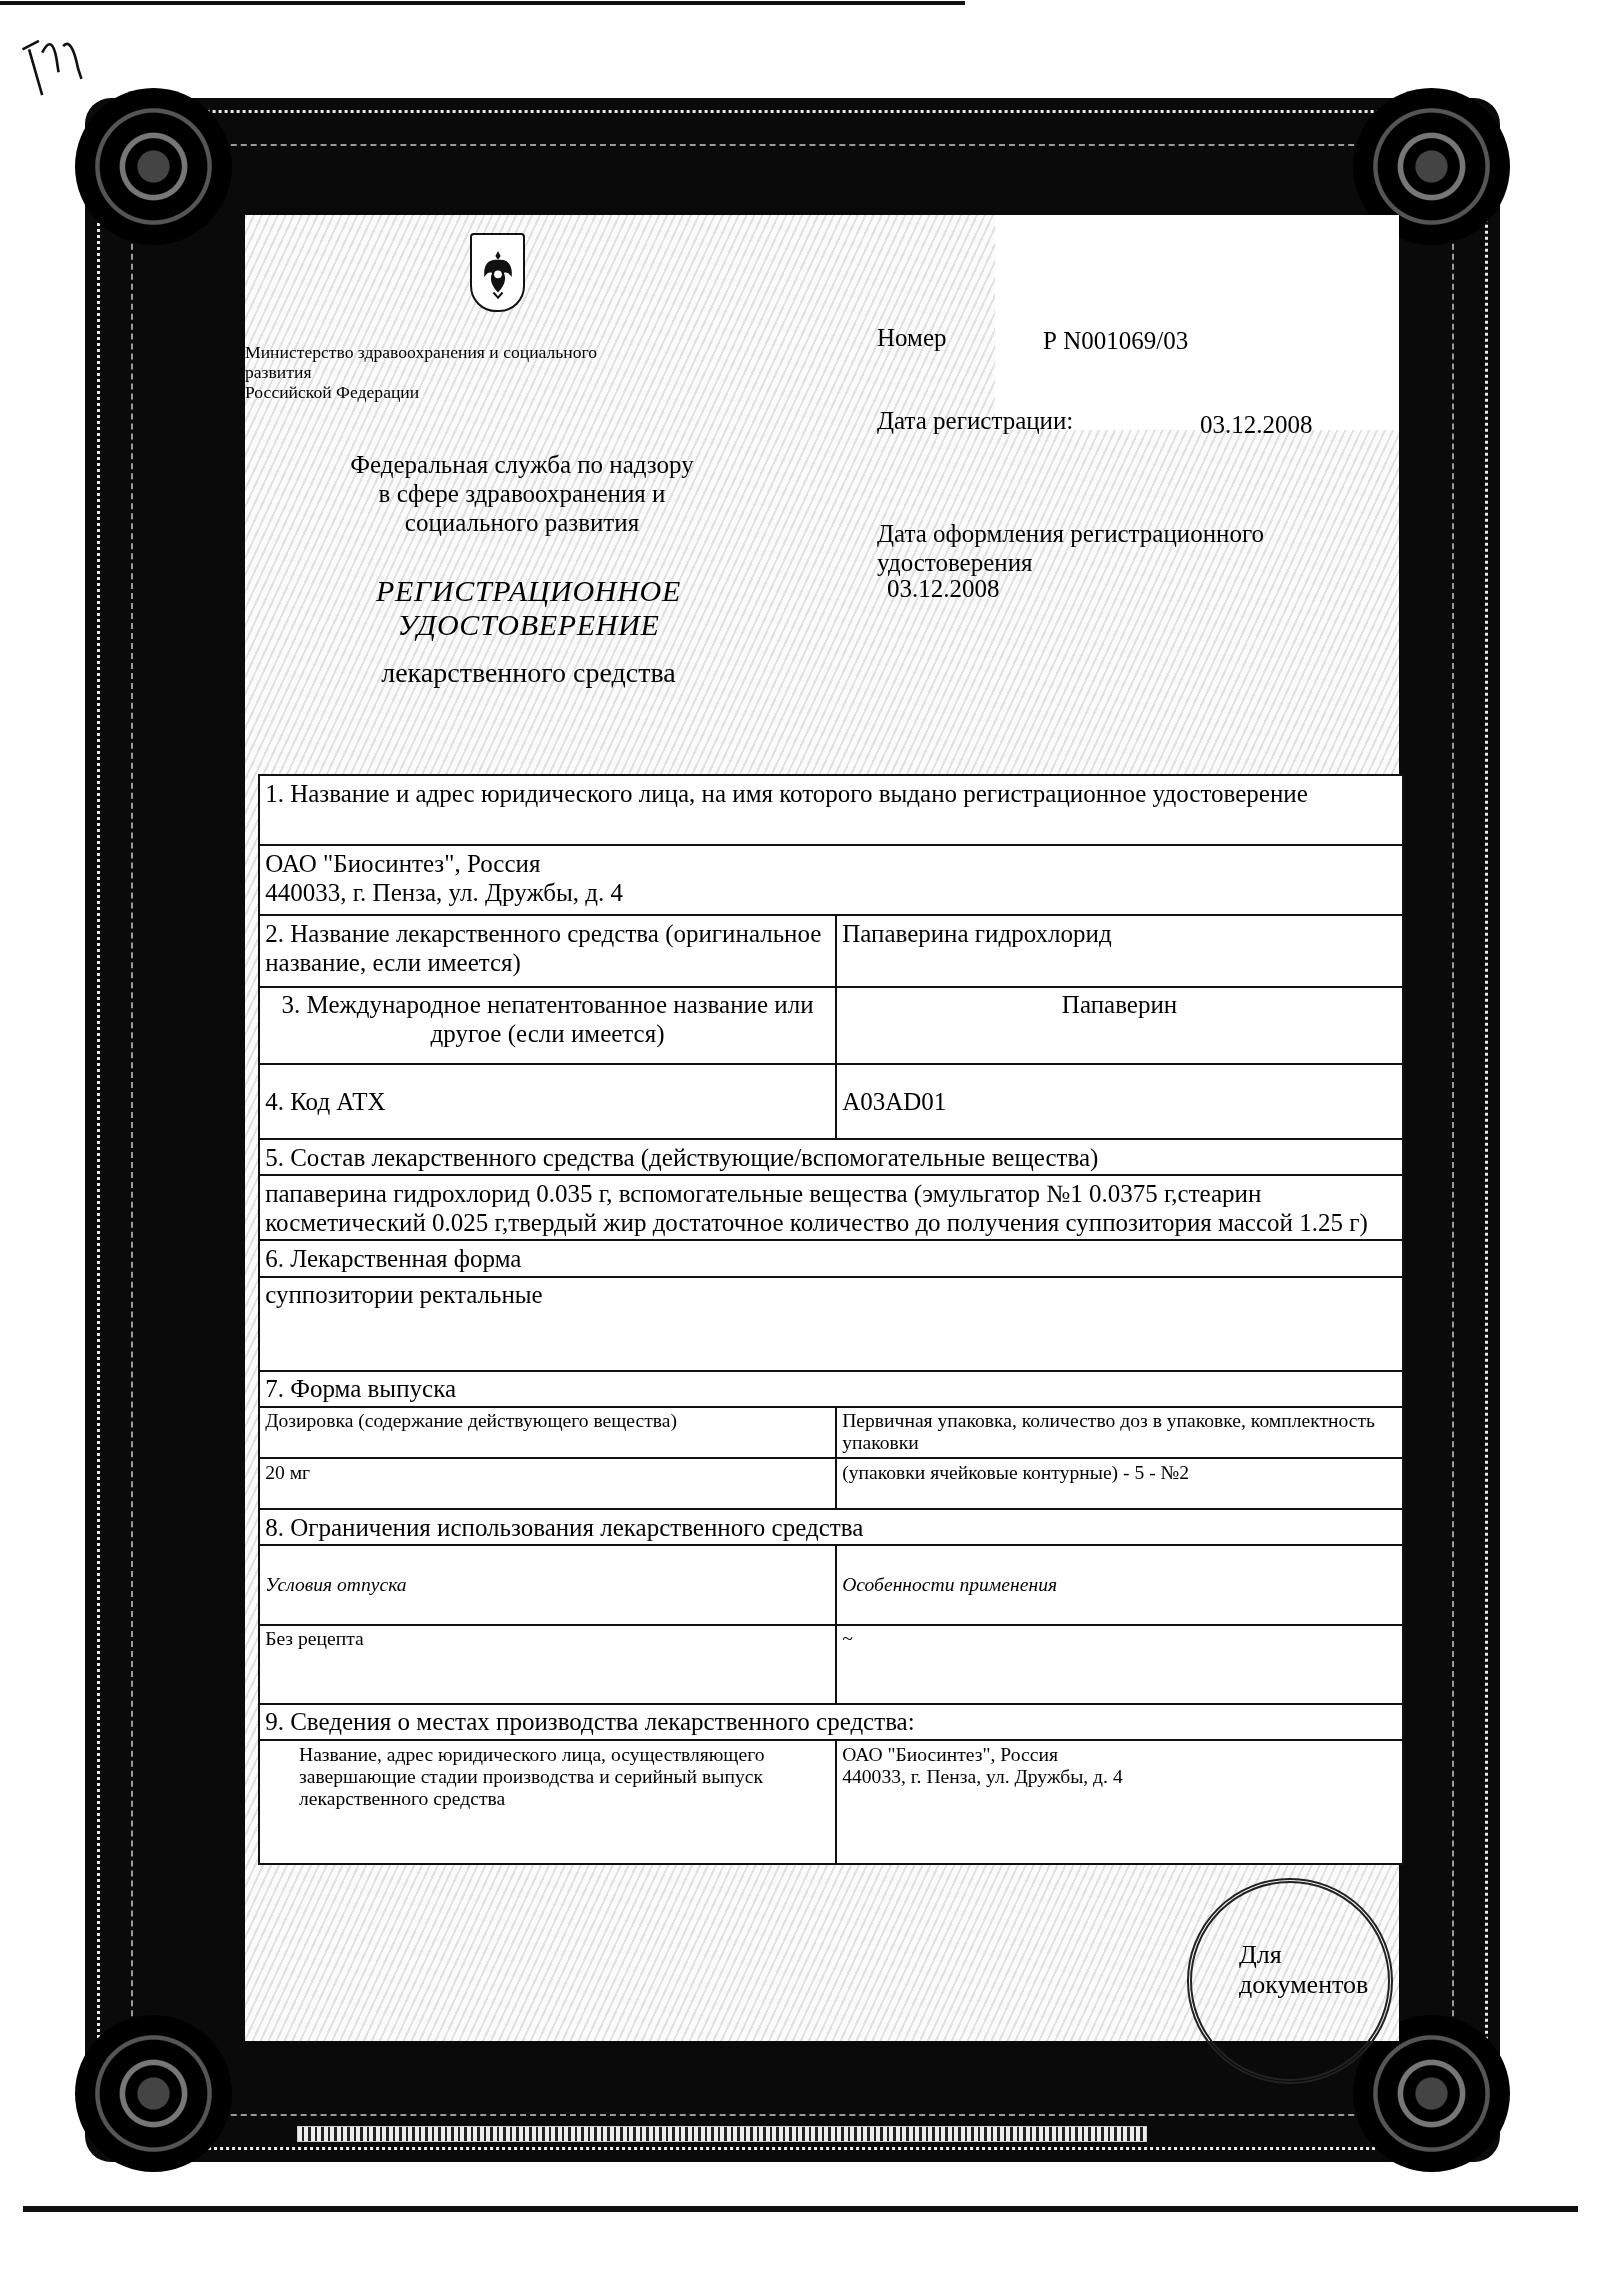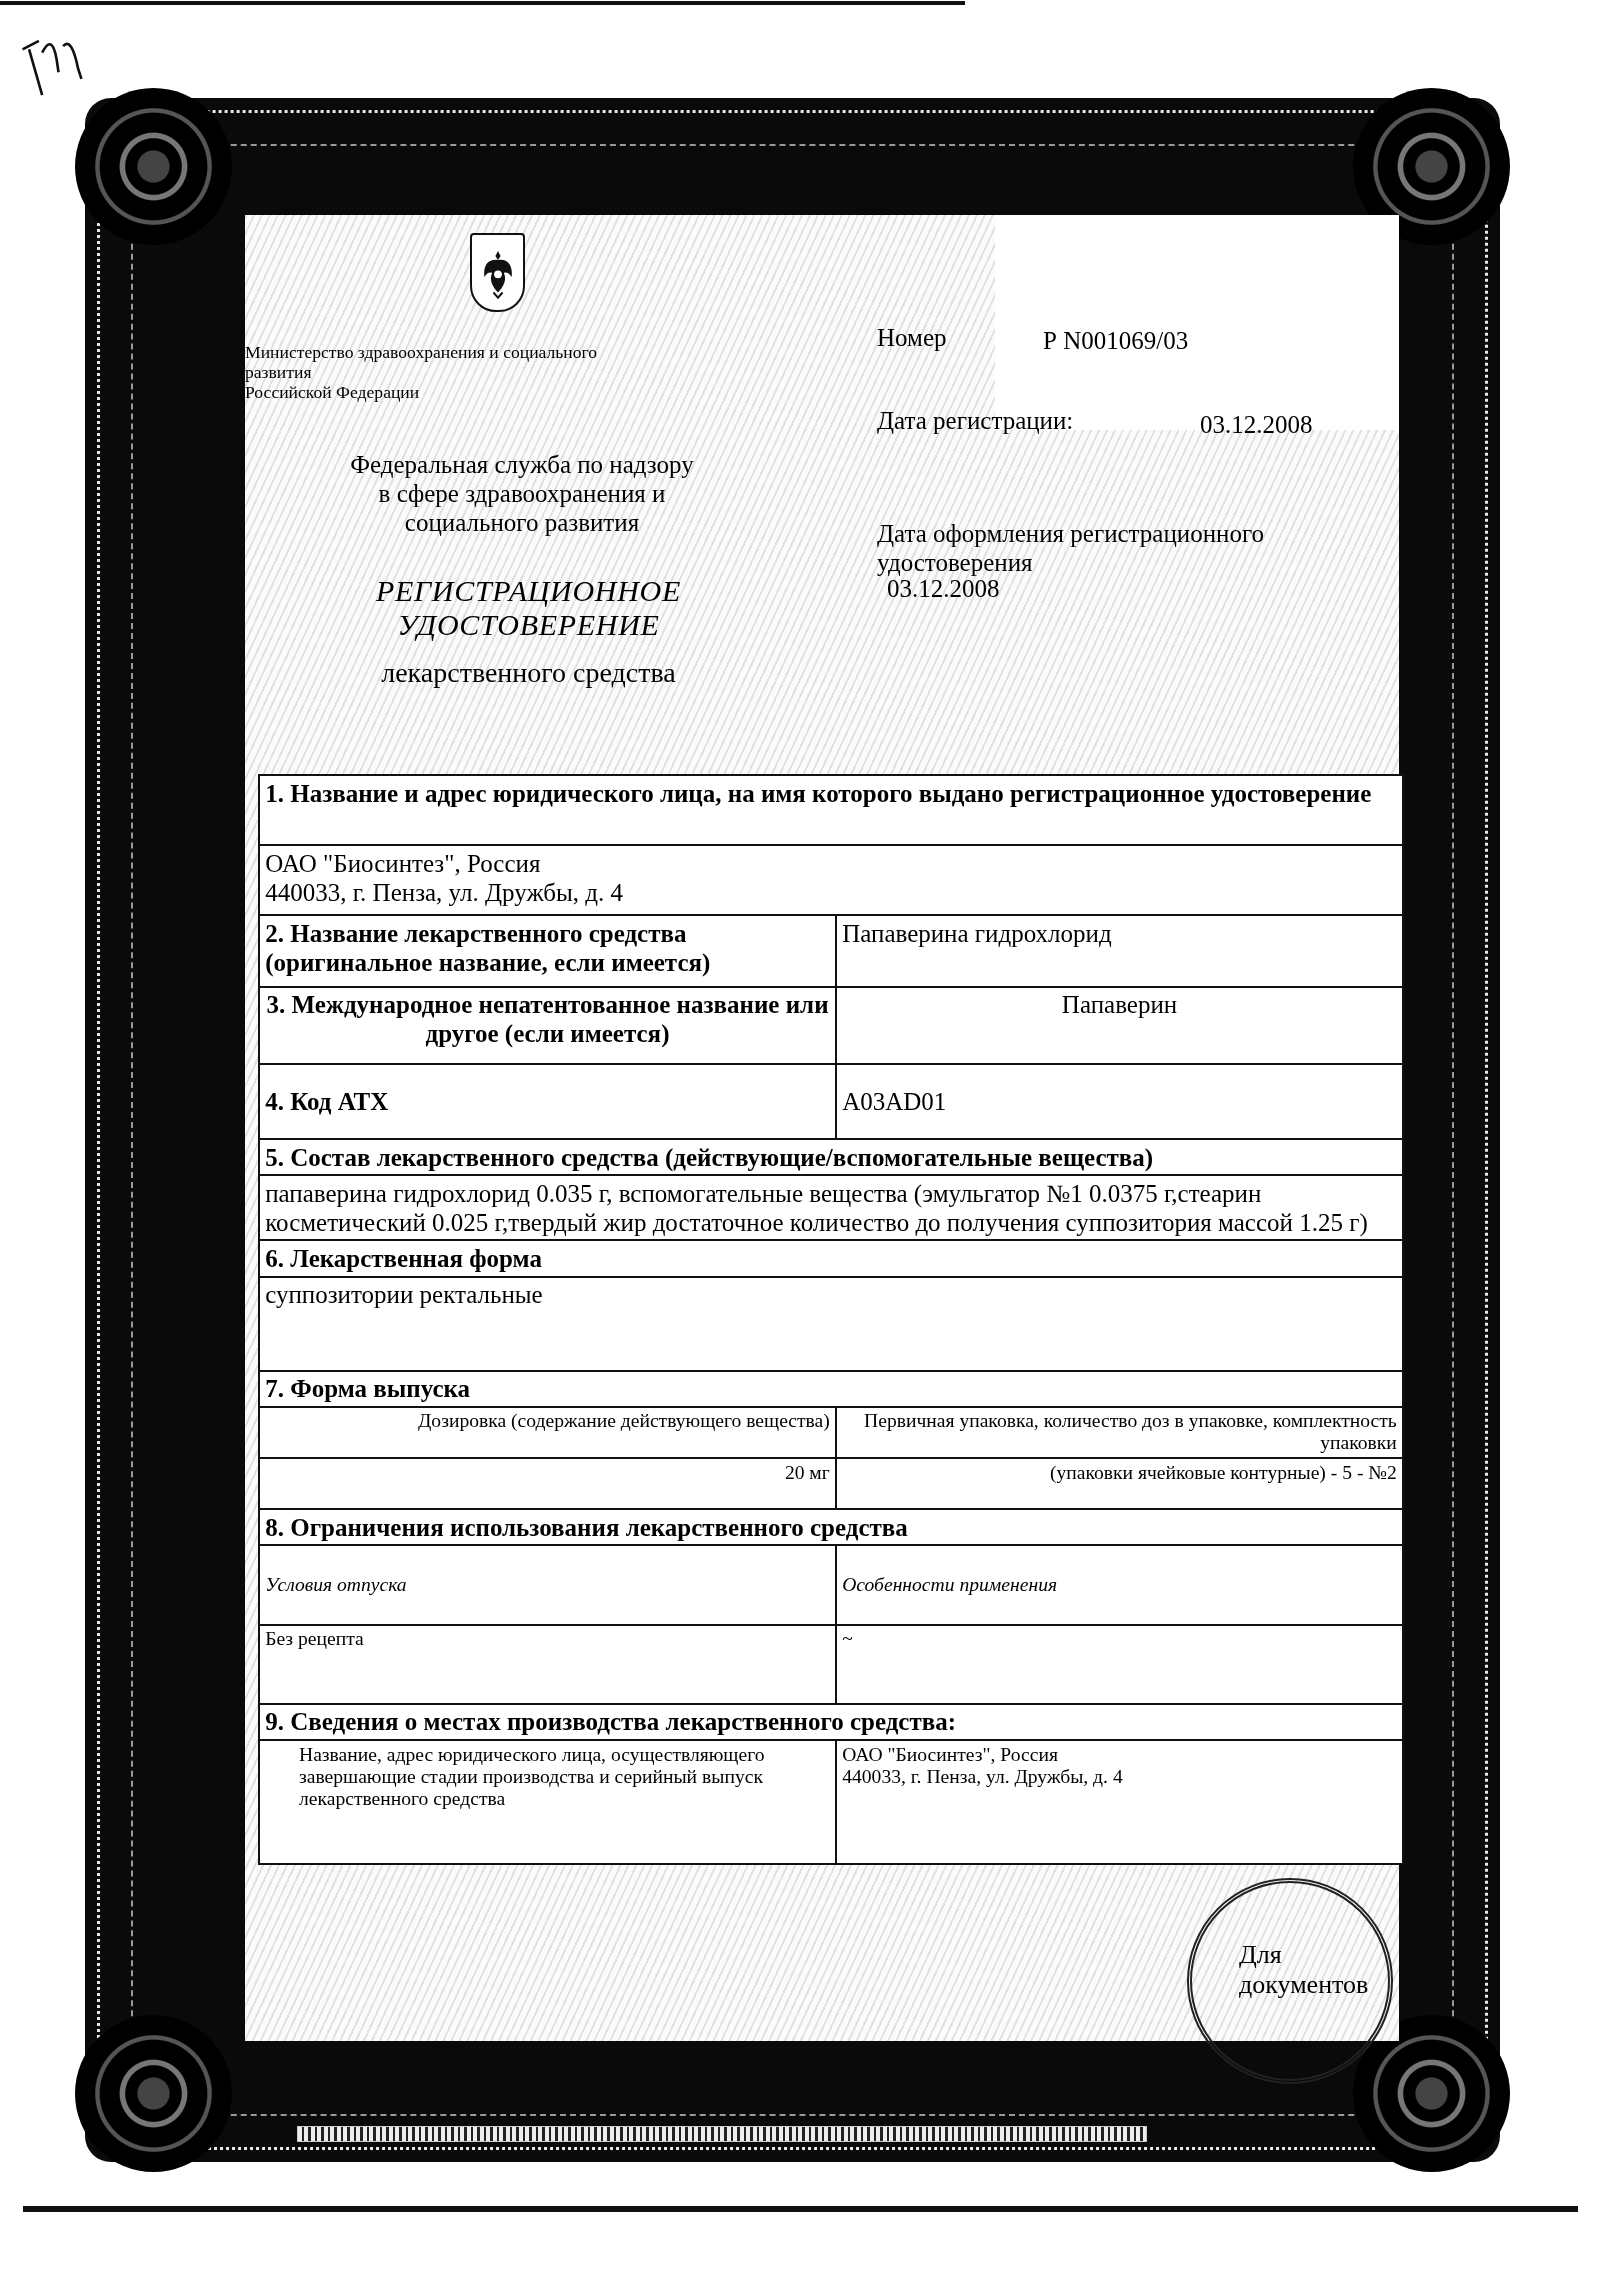--- a/index.html
+++ b/index.html
@@ -52,30 +52,30 @@
     .meta-regdate-value { left: 1200px; top: 410px; }
     .meta-issue-label { left: 877px; top: 483px; width: 509px; margin-top: 36px; }
     .meta-issue-value { left: 887px; top: 574px; }
 
     
     .cert-table { position: absolute; left: 258px; top: 774px; width: 1146px;
                   border-collapse: collapse; table-layout: fixed; font-size: 25px; line-height: 29px;
                   background: #fff; }
     .cert-table td { border: 2.6px solid #111; padding: 2.6px 5.2px; vertical-align: top; }
     .cert-table .col-l { width: 577px; }
-    .sec-head { font-weight: bold; }
+    .sec-head { font-weight: normal; }
     .small { font-size: 19.6px; line-height: 22px; }
     .italic { font-style: italic; }
     .indent { padding-left: 39px !important; }
     .h-r1 td { height: 63px; }
     .h-r2 td { height: 64px; }
     .h-r3 td { height: 70px; text-align: center; }
     .h-r4 td { height: 68px; border-radius: 29px; }
     .h-r6 td { height: 87px; }
-    .h-rel td { height: 44px; text-align: right; }
+    .h-rel td { height: 44px; }
     .h-cond td { height: 72px; }
     .h-prod td { height: 117px; }
 
     .stamp { position: absolute; left: 1187px; top: 1878px; width: 196px; height: 196px;
              border: 5.2px double #222; border-radius: 50%; }
     .stamp-text { position: absolute; left: 1239px; top: 1940px; font-size: 26px; line-height: 30px; }
 
     .bottom-microtext { position: absolute; left: 297px; top: 2126px; width: 848px; height: 14.3px;
              border: 1.3px solid #ccc; background: repeating-linear-gradient(90deg, #eee 0 3.9px, #222 3.9px 6.5px); }
   </style>

